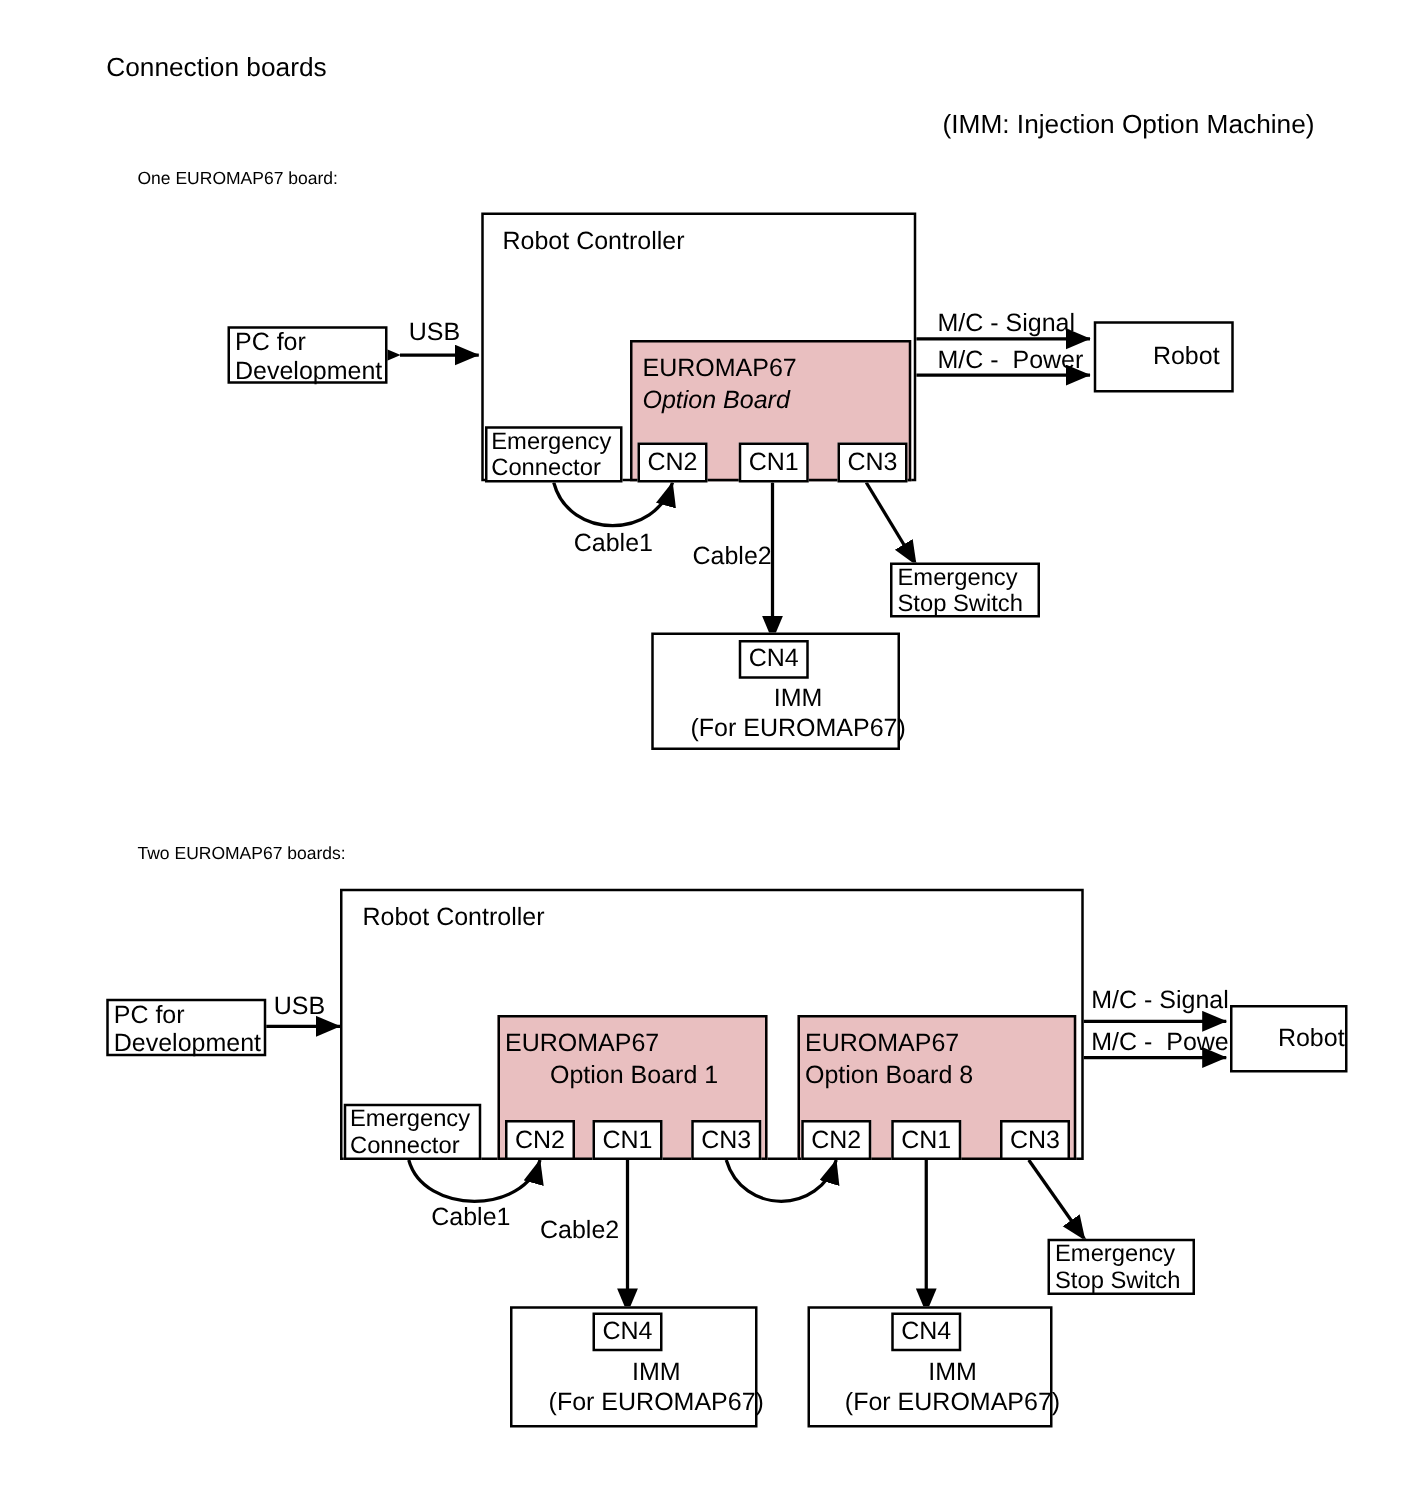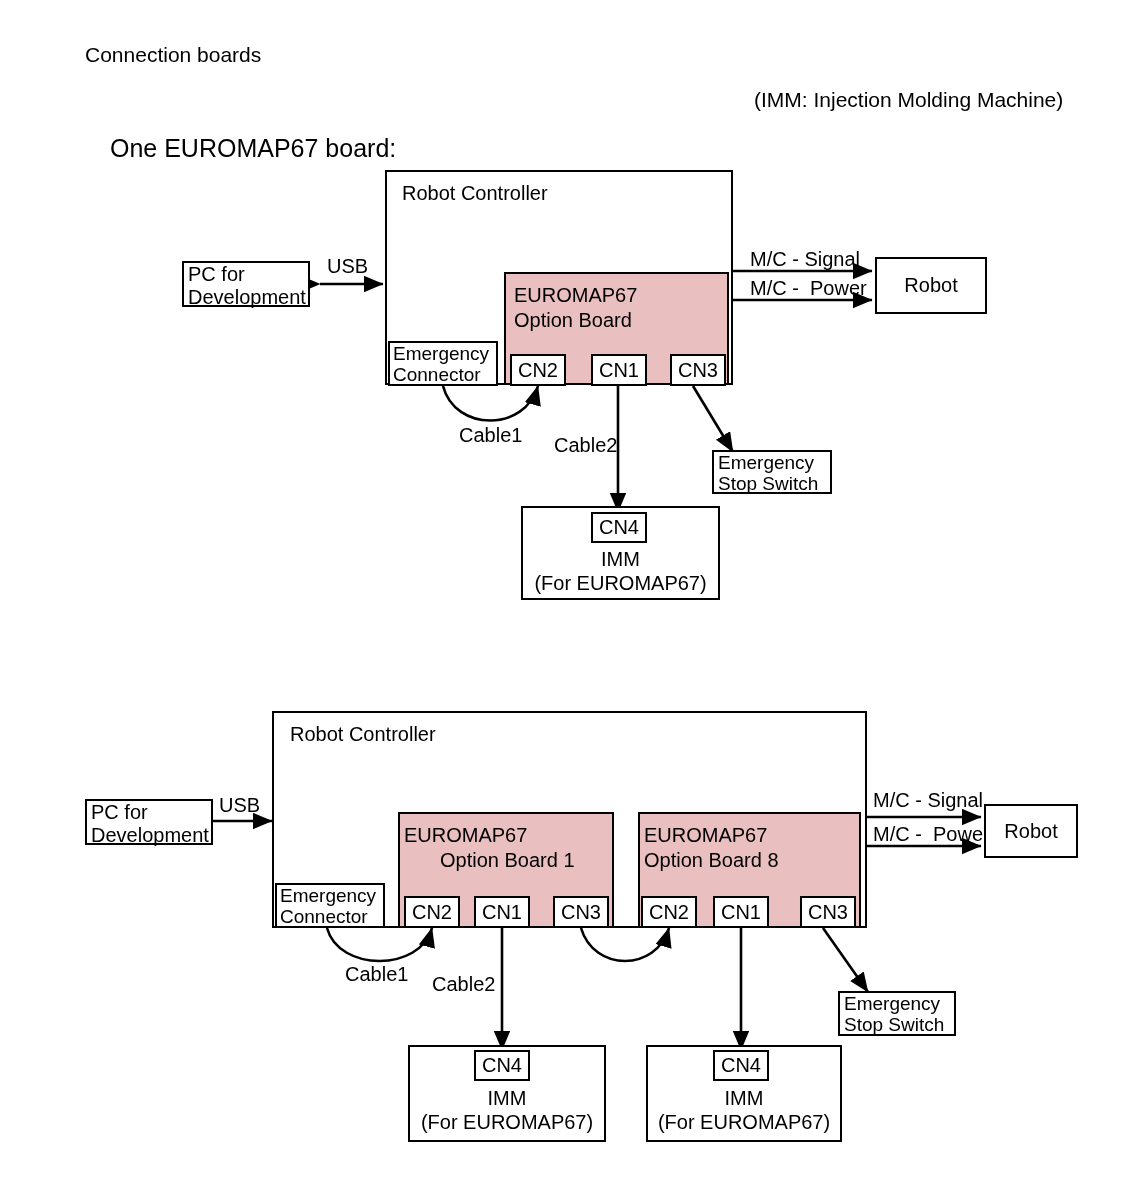--- a/index.html
+++ b/index.html
@@ -53,24 +53,25 @@
     display: flex;
     align-items: center;
     justify-content: center;
     font-size: 20px;
   }
   .lbl-center {
     position: absolute;
     text-align: center;
     white-space: pre;
     line-height: 1.2;
+    padding-left: 18px;
   }
   .t-title { font-size: 21px; }
   .t-note { font-size: 21px; }
-  .t-head { font-size: 25px; }
+  .t-head { font-size: 14px; }
   .t-box  { font-size: 20px; }
   .t-small{ font-size: 19px; }
 </style>
 </head>
 <body>
 
 <div class="canvas">
 
   <svg class="layer" viewBox="0 0 1137 1200">
     <defs>
@@ -134,30 +135,30 @@
       <line x1="741" y1="928" x2="741" y2="1050" stroke="#000" stroke-width="2.6" marker-start="url(#ah2)" marker-end="url(#ah)"></line>
     </g>
 
     <g>
       <line x1="823" y1="928" x2="868" y2="992" stroke="#000" stroke-width="2.6" marker-start="url(#ah2)" marker-end="url(#ah)"></line>
     </g>
   </svg>
 
   <div class="txt t-title" style="left:85px; top:43px;">Connection boards</div>
 
-  <div class="txt t-note" style="left:754px; top:88px;">(IMM: Injection Molding Machine)</div>
+  <div class="txt t-note" style="left:754px; top:88px;">(IMM: Injection Option Machine)</div>
 
   <div class="txt t-head" style="left:110px; top:134px;">One EUROMAP67 board:</div>
 
   <div class="box" style="left:385px; top:170px; width:348px; height:215px;"></div>
   <div class="txt t-box" style="left:402px; top:182px;">Robot Controller</div>
 
   <div class="board" style="left:504px; top:272px; width:225px; height:113px;"></div>
   <div class="txt t-box" style="left:514px; top:284px;">EUROMAP67</div>
-  <div class="txt t-box" style="left:514px; top:309px;">Option Board</div>
+  <div class="txt t-box" style="left:514px; top:309px;font-style:italic;">Option Board</div>
 
   <div class="box" style="left:182px; top:261px; width:128px; height:46px;"></div>
   <div class="txt t-box" style="left:188px; top:263px;">PC for</div>
   <div class="txt t-box" style="left:188px; top:286px;">Development</div>
 
   <div class="txt t-box" style="left:327px; top:255px;">USB</div>
 
   <div class="box" style="left:388px; top:341px; width:110px; height:45px;"></div>
   <div class="txt t-small" style="left:393px; top:343px;">Emergency</div>
   <div class="txt t-small" style="left:393px; top:364px;">Connector</div>
@@ -177,20 +178,21 @@
 
   <div class="box" style="left:712px; top:450px; width:120px; height:44px;"></div>
   <div class="txt t-small" style="left:718px; top:452px;">Emergency</div>
   <div class="txt t-small" style="left:718px; top:473px;">Stop Switch</div>
 
   <div class="box" style="left:521px; top:506px; width:199px; height:94px;"></div>
   <div class="conn" style="left:591px; top:512px; width:56px; height:31px;">CN4</div>
   <div class="lbl-center t-box" style="left:521px; top:547px; width:199px;">IMM</div>
   <div class="lbl-center t-box" style="left:521px; top:571px; width:199px;">(For EUROMAP67)</div>
 
+  <div class="txt t-head" style="left:110px; top:674px;">Two EUROMAP67 boards:</div>
 
   <div class="box" style="left:272px; top:711px; width:595px; height:217px;"></div>
   <div class="txt t-box" style="left:290px; top:723px;">Robot Controller</div>
 
   <div class="board" style="left:398px; top:812px; width:216px; height:116px;"></div>
   <div class="txt t-box" style="left:404px; top:824px;">EUROMAP67</div>
   <div class="txt t-box" style="left:404px; top:849px;margin-left:36px;">Option Board 1</div>
 
   <div class="board" style="left:638px; top:812px; width:223px; height:116px;"></div>
   <div class="txt t-box" style="left:644px; top:824px;">EUROMAP67</div>

